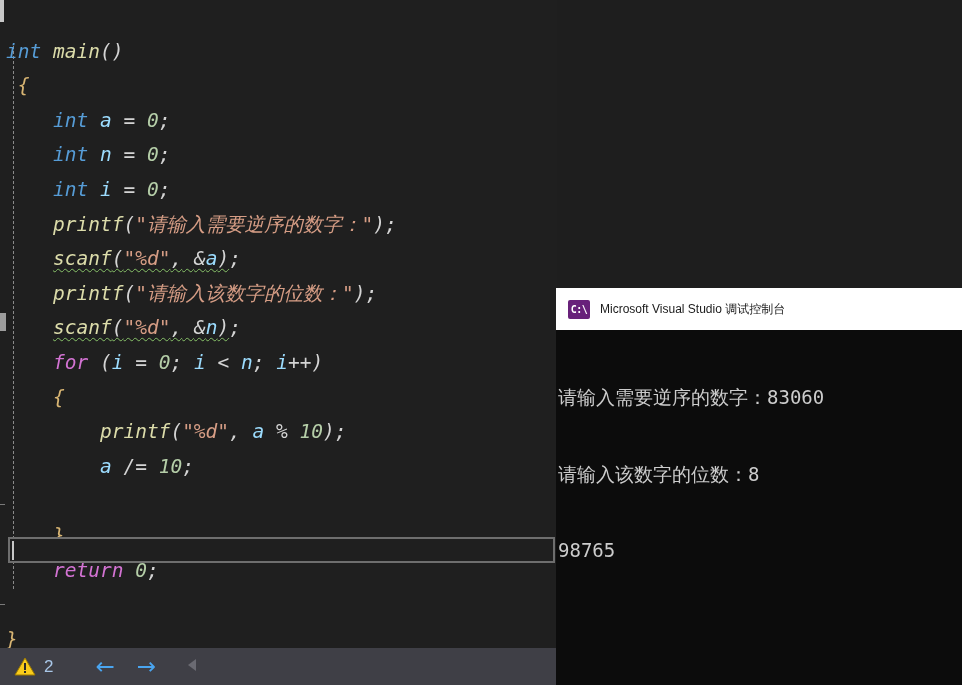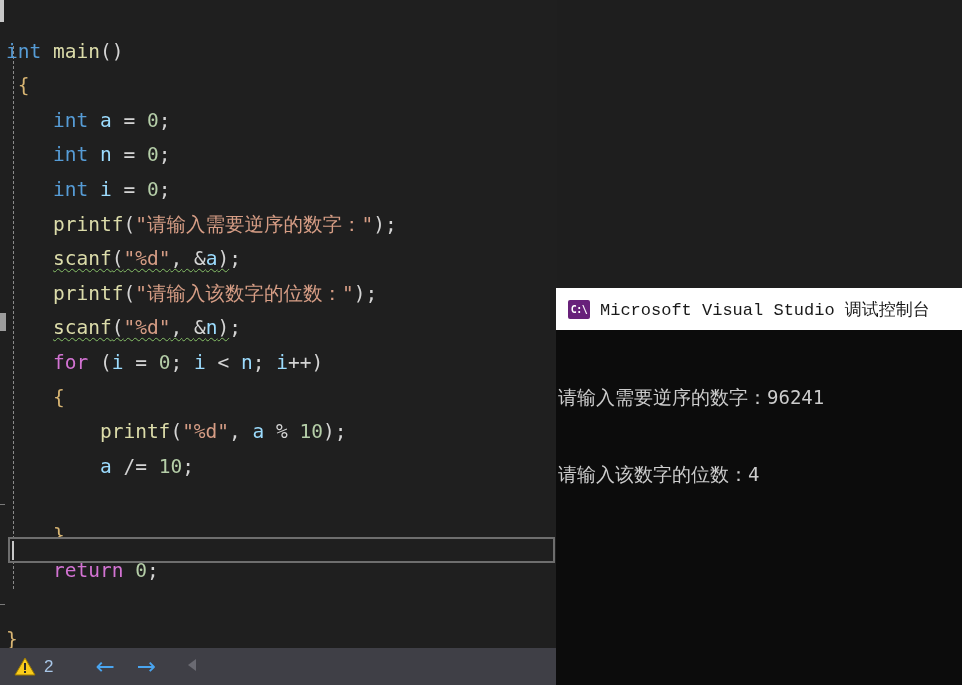--- a/index.html
+++ b/index.html
@@ -71,20 +71,21 @@
     font-size: 19.5px;
     line-height: 34.6px;
     white-space: pre;
     color: #d4d4d4;
     letter-spacing: 0px;
   }
   #code .ln {
     display: block;
     height: 34.6px;
     padding-left: 6px;
+    font-style: italic;
   }
 
   
   .kw   { color: #569cd6; }   
   .kwc  { color: #d373d3; text-align: center; }   
   .fn   { color: #dcdcaa; }   
   .var  { color: #9cdcfe; }   
   .num  { color: #b5cea8; }   
   .str  { color: #d69d85; }   
   .pun  { color: #d4d4d4; }   
@@ -191,22 +192,22 @@
     color: #ffffff;
     font-size: 10px;
     font-family: "DejaVu Sans Mono", monospace;
     font-weight: bold;
     letter-spacing: -0.5px;
     line-height: 1;
     margin-top: 1px;
   }
   #console-title {
     color: #1a1a1a;
-    font-size: 17px;
-    font-family: Liberation Mono, monospace;
+    font-size: 12px;
+    font-family: Liberation Sans, sans-serif;
     white-space: nowrap;
   }
   #console-body {
     padding: 4px 0 0 2px;
     font-family: "DejaVu Sans Mono", "Liberation Mono", monospace;
     font-size: 19px;
     line-height: 25.5px;
     color: #cccccc;
     white-space: pre;
   }
@@ -261,17 +262,18 @@
 <div id="console-window">
 
   <div id="console-titlebar">
     <span id="console-icon">
       <span class="glyph">C:\</span>
     </span>
     <span id="console-title">Microsoft Visual Studio 调试控制台</span>
   </div>
 
   <div id="console-body">
-    <span class="cline">请输入需要逆序的数字：96241</span>
-    <span class="cline">请输入该数字的位数：4</span>
+    <span class="cline">请输入需要逆序的数字：83060</span>
+    <span class="cline">请输入该数字的位数：8</span>
+    <span class="cline">98765</span>
     
   </div>
 </div>
 
 </body></html>

